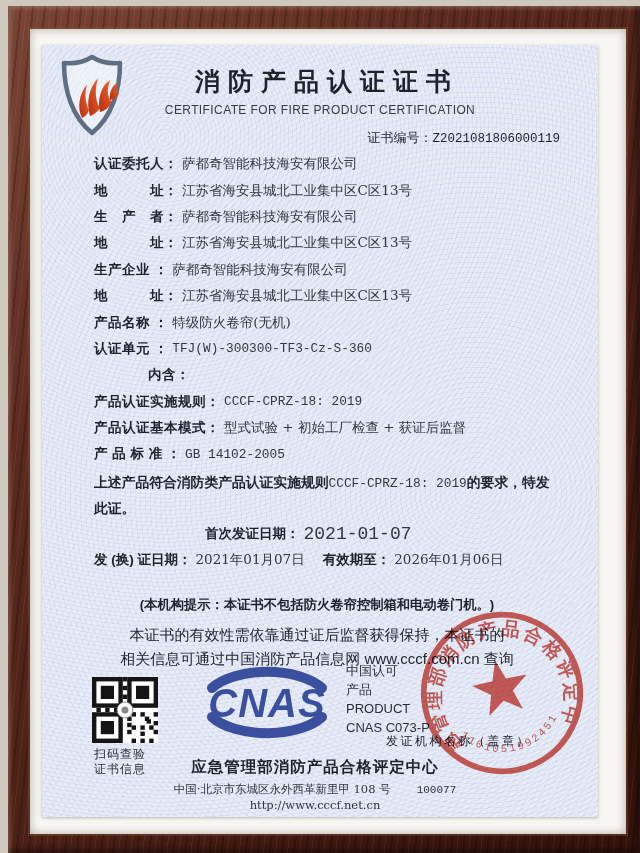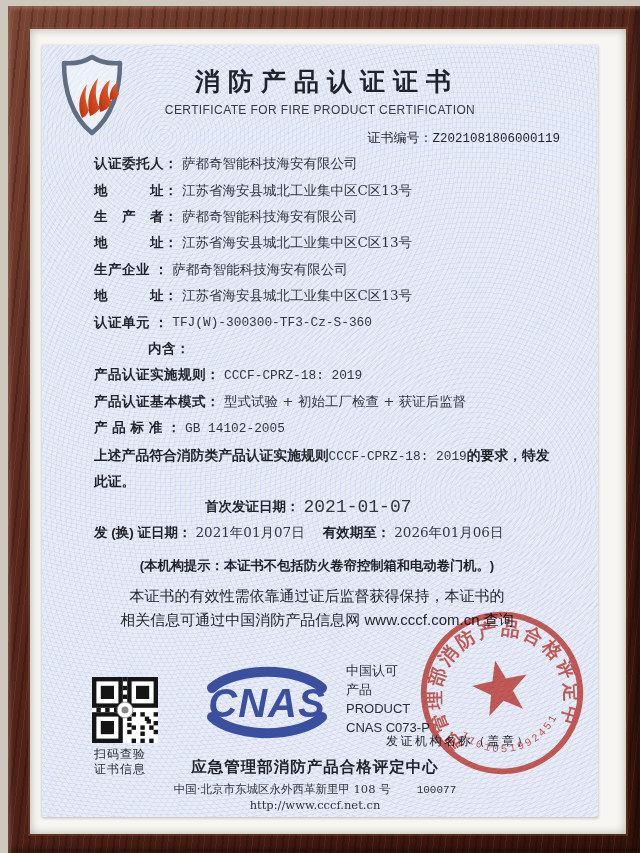--- a/index.html
+++ b/index.html
@@ -45,21 +45,21 @@
   .row .val.mono{font-family:"Liberation Mono",monospace;font-size:12.8px;}
   .row.indent{padding-left:54px;}
   .statement{margin-top:2px;font-size:13.8px;line-height:25px;font-weight:bold;}
   .statement .mono{font-family:"Liberation Mono",monospace;font-weight:normal;font-size:12.8px;color:var(--val);}
   .dateline{height:26px;display:flex;align-items:center;font-size:13.5px;white-space:nowrap;}
   .dateline.first{padding-left:111px;}
   .dateline .lbl{font-weight:bold;}
   .dateline .val{font-family:"DejaVu Serif",serif;color:var(--val);margin-left:4px;}
   .dateline .val.mono{font-family:"Liberation Mono",monospace;font-size:18px;}
   .gap{display:inline-block;width:18px;}
-  .notice{margin-top:8px;text-align:center;padding-right:26px;font-size:13.3px;font-weight:bold;height:24px;line-height:24px;white-space:nowrap;}
+  .notice{margin-top:20px;text-align:center;padding-right:26px;font-size:13.3px;font-weight:bold;height:24px;line-height:24px;white-space:nowrap;}
   .validity{margin-top:6px;text-align:center;padding-right:26px;font-size:15px;line-height:24px;color:#23262e;}
   .validity .url{font-family:"Liberation Sans",sans-serif;}
 
   
   .qr{position:absolute;left:50px;top:632px;width:66px;height:66px;background:#fff;}
   .qr-caption{position:absolute;left:52px;top:702px;font-size:12px;line-height:15px;color:#2a2d35;letter-spacing:1px;}
   .cnas-logo{position:absolute;left:150px;top:610px;width:150px;height:95px;}
   .cnas-text{position:absolute;left:304px;top:616px;font-size:13px;line-height:19px;color:#2b2e38;}
   .seal-caption{position:absolute;left:344px;top:688px;font-size:12px;letter-spacing:2.5px;color:#23262e;font-family:"DejaVu Serif",serif;z-index:1;white-space:nowrap;}
   .seal{position:absolute;left:372px;top:560px;width:176px;height:176px;transform:rotate(-12deg);
@@ -115,20 +115,24 @@
         <span class="lbl">地　　　址：</span>
         <span class="val">江苏省海安县城北工业集中区C区13号</span>
       </div>
     <div class="row">
         <span class="lbl">生产企业 ：</span>
         <span class="val">萨都奇智能科技海安有限公司</span>
       </div>
     <div class="row">
         <span class="lbl">地　　　址：</span>
         <span class="val">江苏省海安县城北工业集中区C区13号</span>
+      </div>
+    <div class="row">
+        <span class="lbl">产品名称 ：</span>
+        <span class="val">特级防火卷帘(无机)</span>
       </div>
     <div class="row">
         <span class="lbl">认证单元 ：</span>
         <span class="val mono">TFJ(W)-300300-TF3-Cz-S-360</span>
       </div>
     <div class="row indent">
         <span class="lbl">内含：</span>
       </div>
     <div class="row">
         <span class="lbl">产品认证实施规则：</span>

